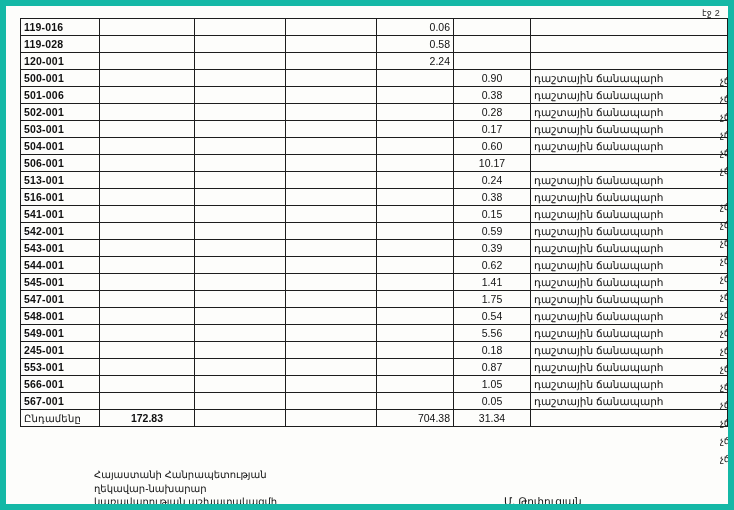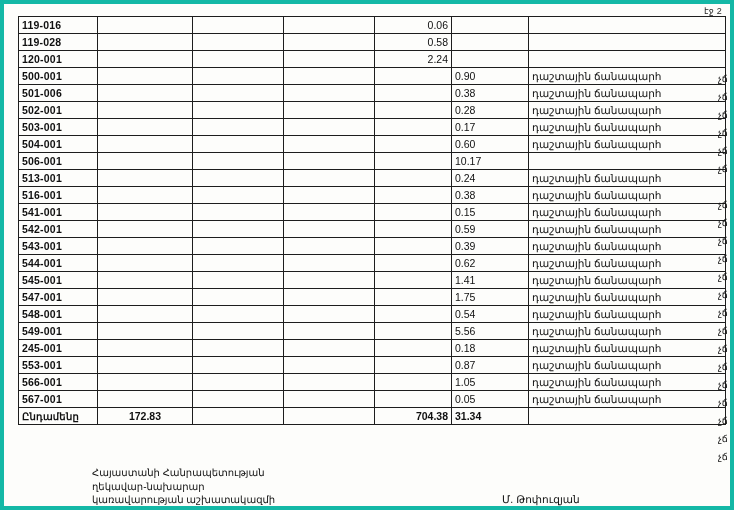--- a/index.html
+++ b/index.html
@@ -5,21 +5,21 @@
   html, body {
     margin: 0;
     padding: 0;
     background: #ffffff;
   }
   .page {
     position: relative;
     width: 734px;
     height: 510px;
     background: #fdfdfb;
-    border: 4px solid #14b8a6;
+    border: 6px solid #14b8a6;
     box-sizing: border-box;
     font-family: "Liberation Sans", sans-serif;
     overflow: hidden;
     
     filter: none;
   }
   .page-number {
     position: absolute;
     top: 2px;
     right: 8px;
@@ -43,23 +43,23 @@
     color: #101010;
     vertical-align: middle;
     overflow: hidden;
     white-space: nowrap;
   }
   .c-code   { width: 72px;  text-align: left;  font-weight: bold; letter-spacing: 0.2px; }
   .c-b      { width: 88px; }
   .c-c      { width: 84px; }
   .c-d      { width: 84px; }
   .c-e      { width: 70px;  text-align: right; }
-  .c-f      { width: 70px;  text-align: left; }
+  .c-f      { width: 70px;  text-align: center; }
   .c-g      { width: 190px; text-align: left; font-size: 10px; }
-  .total-row td { font-weight: bold; }
+  .total-row td { font-weight: normal; }
   .total-row .c-code { font-size: 10px; }
   .total-row .c-b { text-align: center; font-weight: bold; margin-left: 36px; }
   .tail-col {
     position: absolute;
     left: 714px;
     top: 12px;
     width: 30px;
     font-size: 9.5px;
     color: #151515;
   }

